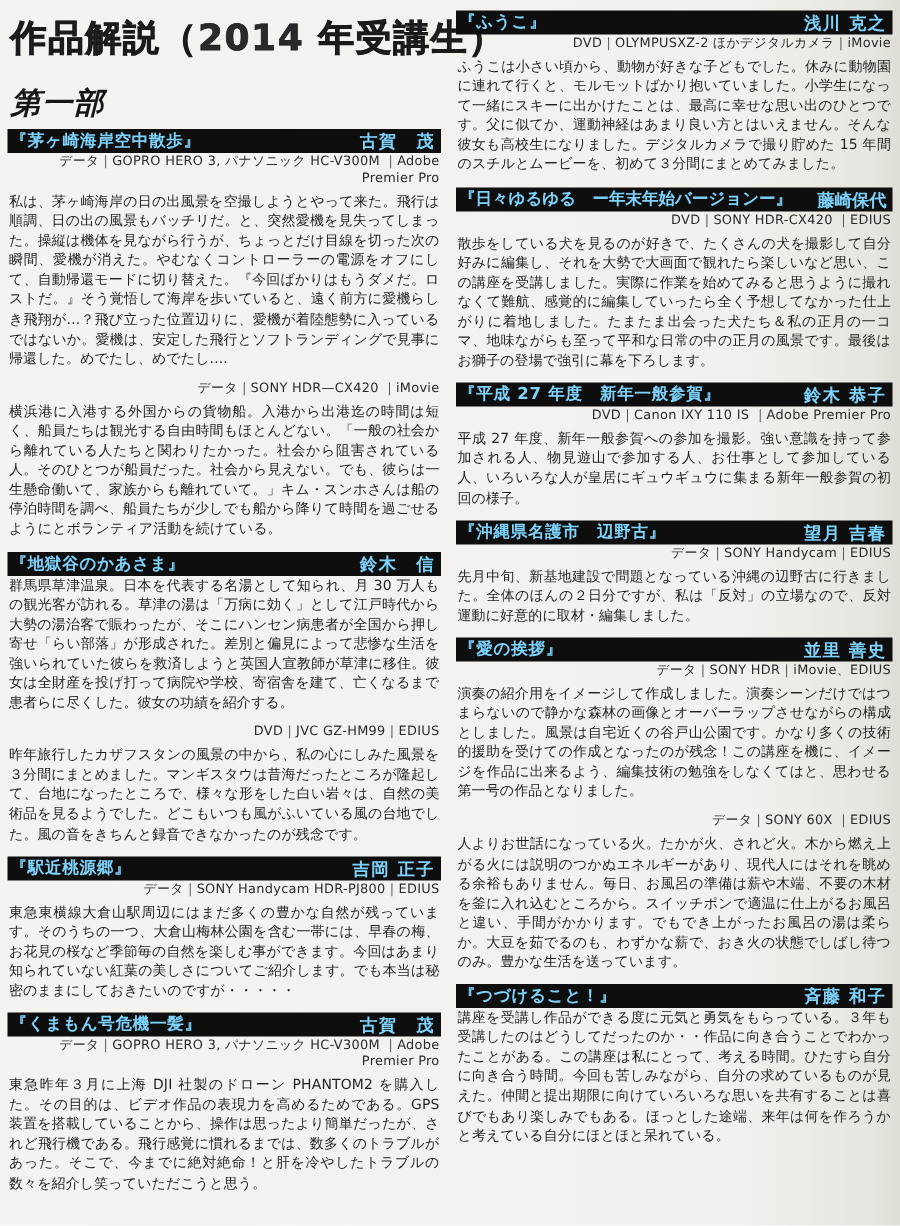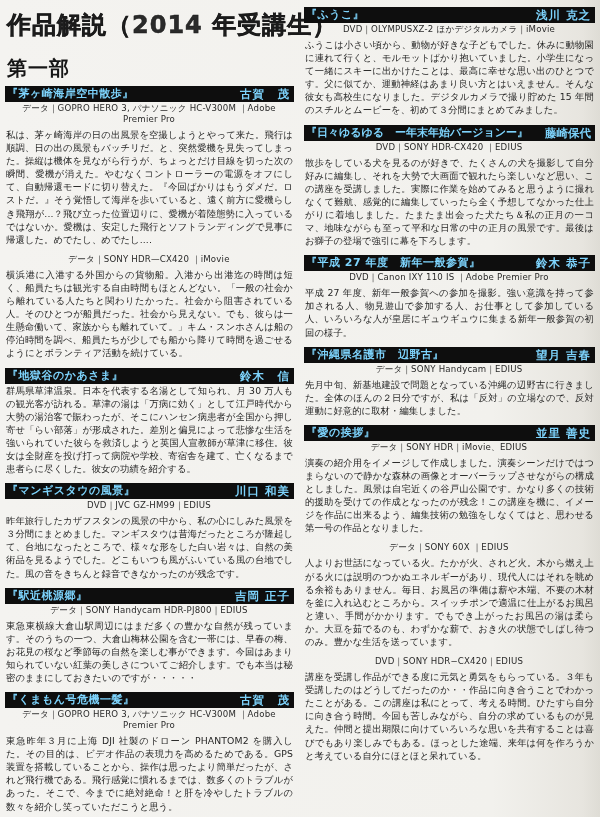--- a/index.html
+++ b/index.html
@@ -28,20 +28,21 @@
     -webkit-text-stroke: 0.5px #1a1a1a;
     margin: 2px 0 14px 2px;
     white-space: nowrap;
   }
   .section-heading {
     font-size: 20px;
     font-weight: 900;
     color: #161616;
     margin: 2px 0 4px 2px;
     letter-spacing: 1px;
+    font-style: italic;
   }
   .entry { margin-bottom: 8px; }
   .bar {
     background: #0e0e0e;
     color: #7dd3fc;
     display: flex;
     justify-content: space-between;
     align-items: center;
     padding: 1px 4px 1px 2px;
     min-height: 14px;
@@ -55,21 +56,21 @@
     overflow: hidden;
   }
   .eauthor {
     font-size: 11.5px;
     font-weight: bold;
     letter-spacing: 1px;
     white-space: nowrap;
     margin-left: 6px;
   }
   .dataline {
-    text-align: center;
+    text-align: right;
     font-size: 8.6px;
     line-height: 11px;
     color: #2a2a2a;
     margin: 1px 1px 3px 0;
     letter-spacing: 0.2px;
   }
   .ebody {
     font-size: 9.3px;
     line-height: 13.1px;
     text-align: justify;
@@ -106,24 +107,20 @@
 
     <section class="entry">
       <header class="bar">
         <span class="etitle">『地獄谷のかあさま』</span>
         <span class="eauthor">鈴木　信</span>
       </header>
       <p class="ebody">群馬県草津温泉。日本を代表する名湯として知られ、月 30 万人もの観光客が訪れる。草津の湯は「万病に効く」として江戸時代から大勢の湯治客で賑わったが、そこにハンセン病患者が全国から押し寄せ「らい部落」が形成された。差別と偏見によって悲惨な生活を強いられていた彼らを救済しようと英国人宣教師が草津に移住。彼女は全財産を投げ打って病院や学校、寄宿舎を建て、亡くなるまで患者らに尽くした。彼女の功績を紹介する。</p>
     </section>
 
     <section class="entry">
-      <header class="bar">
-        <span class="etitle">『マンギスタウの風景』</span>
-        <span class="eauthor">川口 和美</span>
-      </header>
       <div class="dataline">DVD｜JVC GZ-HM99｜EDIUS</div>
       <p class="ebody">昨年旅行したカザフスタンの風景の中から、私の心にしみた風景を３分間にまとめました。マンギスタウは昔海だったところが隆起して、台地になったところで、様々な形をした白い岩々は、自然の美術品を見るようでした。どこもいつも風がふいている風の台地でした。風の音をきちんと録音できなかったのが残念です。</p>
     </section>
 
     <section class="entry">
       <header class="bar">
         <span class="etitle">『駅近桃源郷』</span>
         <span class="eauthor">吉岡 正子</span>
       </header>
       <div class="dataline">データ｜SONY Handycam HDR-PJ800｜EDIUS</div>
@@ -188,18 +185,21 @@
       <div class="dataline">データ｜SONY HDR｜iMovie、EDIUS</div>
       <p class="ebody">演奏の紹介用をイメージして作成しました。演奏シーンだけではつまらないので静かな森林の画像とオーバーラップさせながらの構成としました。風景は自宅近くの谷戸山公園です。かなり多くの技術的援助を受けての作成となったのが残念！この講座を機に、イメージを作品に出来るよう、編集技術の勉強をしなくてはと、思わせる第一号の作品となりました。</p>
     </section>
 
     <section class="entry">
       <div class="dataline">データ｜SONY 60X ｜EDIUS</div>
       <p class="ebody">人よりお世話になっている火。たかが火、されど火。木から燃え上がる火には説明のつかぬエネルギーがあり、現代人にはそれを眺める余裕もありません。毎日、お風呂の準備は薪や木端、不要の木材を釜に入れ込むところから。スイッチポンで適温に仕上がるお風呂と違い、手間がかかります。でもでき上がったお風呂の湯は柔らか。大豆を茹でるのも、わずかな薪で、おき火の状態でしばし待つのみ。豊かな生活を送っています。</p>
     </section>
 
     <section class="entry">
-      <div class="dataline">DVD｜SONY HDR−CX420｜EDIUS</div>
+      <header class="bar">
+        <span class="etitle">『つづけること！』</span>
+        <span class="eauthor">斉藤 和子</span>
+      </header>
       <p class="ebody">講座を受講し作品ができる度に元気と勇気をもらっている。３年も受講したのはどうしてだったのか・・作品に向き合うことでわかったことがある。この講座は私にとって、考える時間。ひたすら自分に向き合う時間。今回も苦しみながら、自分の求めているものが見えた。仲間と提出期限に向けていろいろな思いを共有することは喜びでもあり楽しみでもある。ほっとした途端、来年は何を作ろうかと考えている自分にほとほと呆れている。</p>
     </section>
 
   </div>
 </div>
 
 </body></html>

